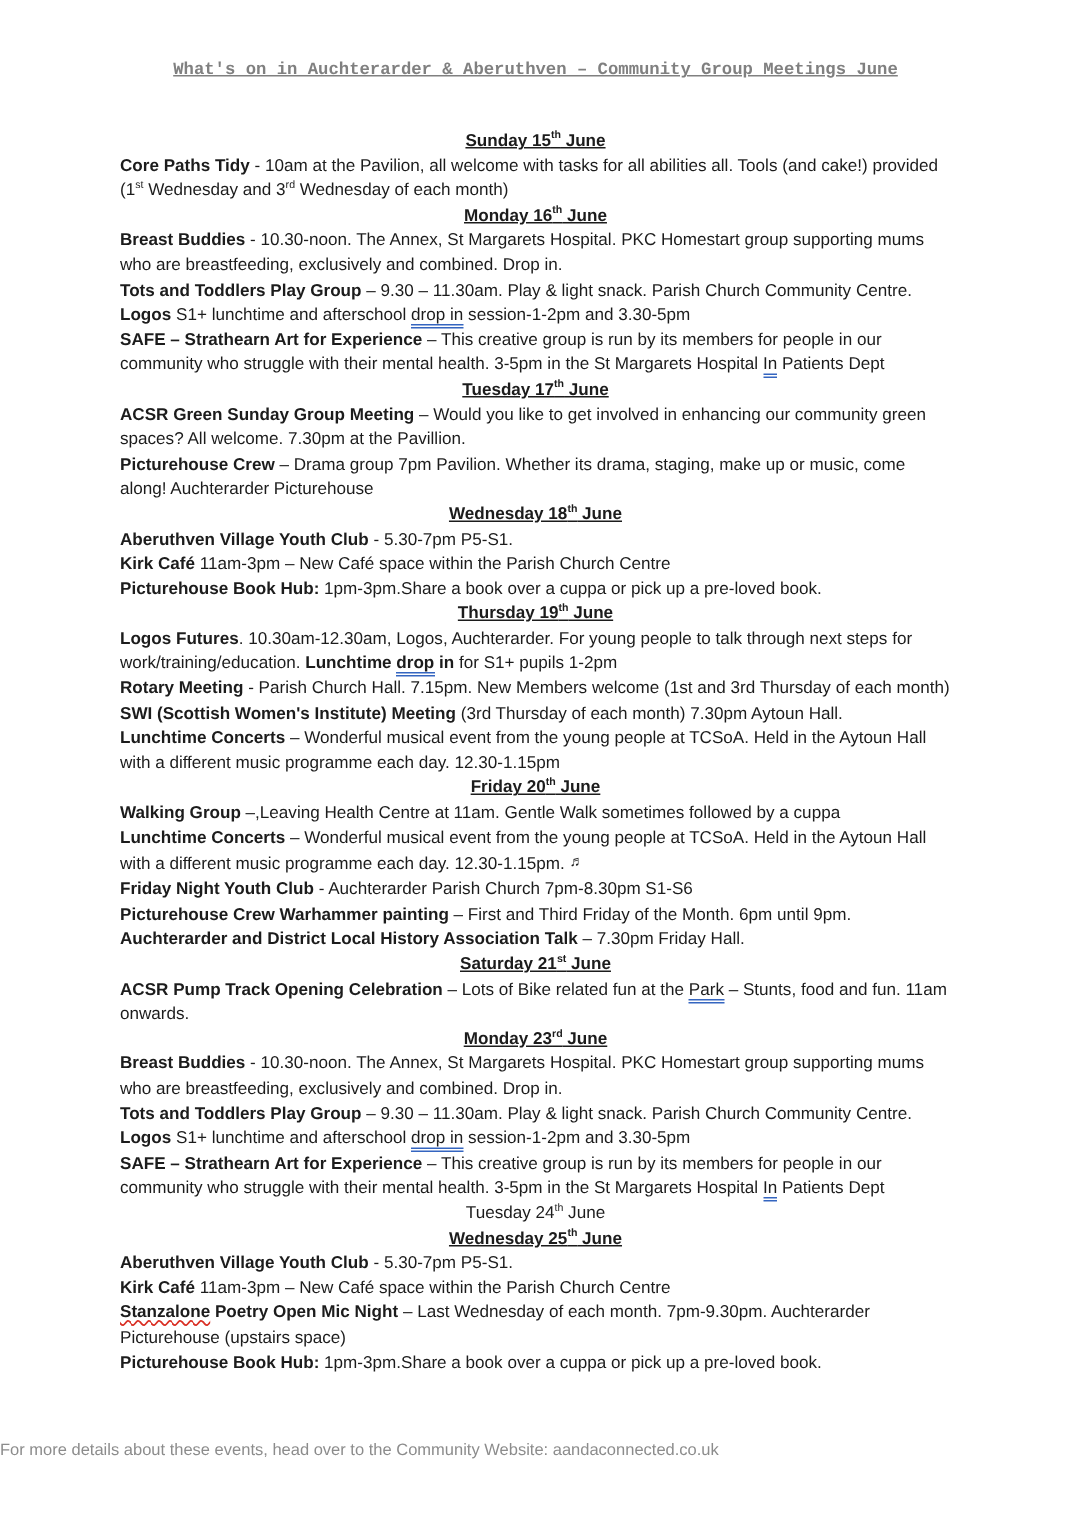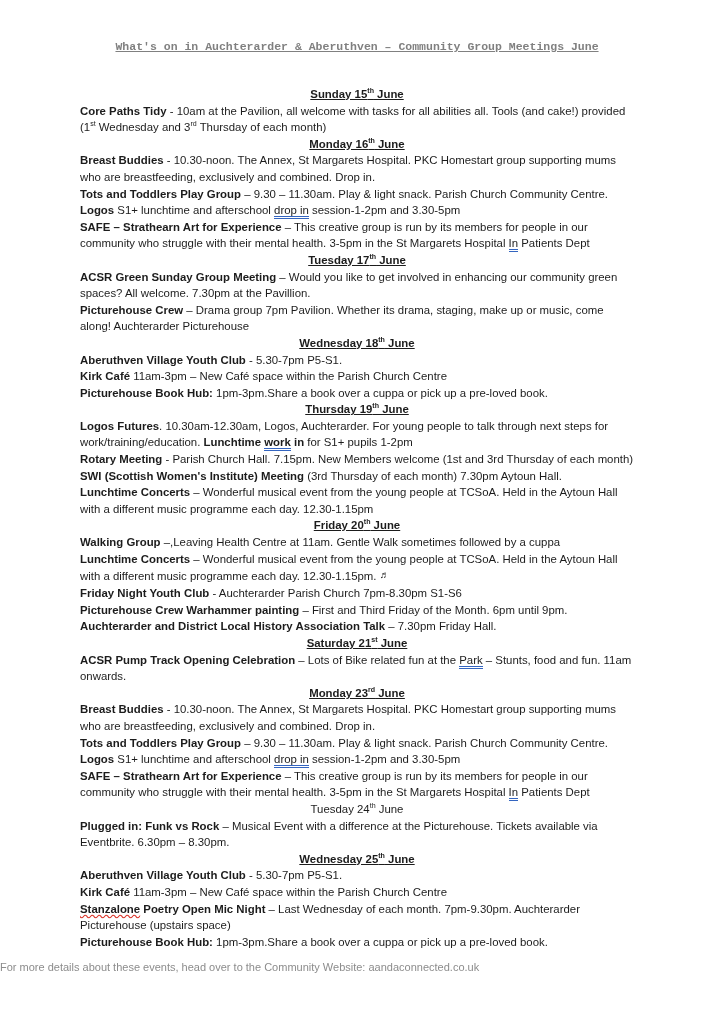--- a/index.html
+++ b/index.html
@@ -65,53 +65,52 @@
   }
 </style>
 </head>
 <body>
 
 <div class="page">
   <div class="doc-title">What's on in Auchterarder &amp; Aberuthven – Community Group Meetings June</div>
 
   <div class="content" id="days-root">
       <div class="day-heading"><span>Sunday 15</span><sup>th</sup><span> June</span></div>
-      <p class="event"><span class="b">Core Paths Tidy</span><span> - 10am at the Pavilion, all welcome with tasks for all abilities all. Tools (and cake!) provided (1</span><sup>st</sup><span> Wednesday and 3</span><sup>rd</sup><span> Thursday of each month)</span></p>
+      <p class="event"><span class="b">Core Paths Tidy</span><span> - 10am at the Pavilion, all welcome with tasks for all abilities all. Tools (and cake!) provided (1</span><sup>st</sup><span> Wednesday and 3</span><sup>rd</sup><span> Wednesday of each month)</span></p>
       <div class="day-heading"><span>Monday 16</span><sup>th</sup><span> June</span></div>
       <p class="event"><span class="b">Breast Buddies</span><span> - 10.30-noon. The Annex, St Margarets Hospital. PKC Homestart group supporting mums who are breastfeeding, exclusively and combined. Drop in.</span></p>
       <p class="event"><span class="b">Tots and Toddlers Play Group</span><span> – 9.30 – 11.30am. Play &amp; light snack. Parish Church Community Centre.</span></p>
       <p class="event"><span class="b">Logos</span><span> S1+ lunchtime and afterschool </span><span class="u-double">drop in</span><span> session-1-2pm and 3.30-5pm</span></p>
       <p class="event"><span class="b">SAFE – Strathearn Art for Experience</span><span> – This creative group is run by its members for people in our community who struggle with their mental health. 3-5pm in the St Margarets Hospital </span><span class="u-double">In</span><span> Patients Dept</span></p>
       <div class="day-heading"><span>Tuesday 17</span><sup>th</sup><span> June</span></div>
       <p class="event"><span class="b">ACSR Green Sunday Group Meeting</span><span> – Would you like to get involved in enhancing our community green spaces? All welcome. 7.30pm at the Pavillion.</span></p>
       <p class="event"><span class="b">Picturehouse Crew</span><span> – Drama group 7pm Pavilion. Whether its drama, staging, make up or music, come along! Auchterarder Picturehouse</span></p>
       <div class="day-heading"><span>Wednesday 18</span><sup>th</sup><span> June</span></div>
       <p class="event"><span class="b">Aberuthven Village Youth Club</span><span> - 5.30-7pm P5-S1.</span></p>
       <p class="event"><span class="b">Kirk Café</span><span> 11am-3pm – New Café space within the Parish Church Centre</span></p>
       <p class="event"><span class="b">Picturehouse Book Hub:</span><span> 1pm-3pm.Share a book over a cuppa or pick up a pre-loved book.</span></p>
       <div class="day-heading"><span>Thursday 19</span><sup>th</sup><span> June</span></div>
-      <p class="event"><span class="b">Logos Futures</span><span>. 10.30am-12.30am, Logos, Auchterarder. For young people to talk through next steps for work/training/education. </span><span class="b">Lunchtime </span><span class="b u-double">work</span><span class="b"> in</span><span> for S1+ pupils 1-2pm</span></p>
+      <p class="event"><span class="b">Logos Futures</span><span>. 10.30am-12.30am, Logos, Auchterarder. For young people to talk through next steps for work/training/education. </span><span class="b">Lunchtime </span><span class="b u-double">drop</span><span class="b"> in</span><span> for S1+ pupils 1-2pm</span></p>
       <p class="event"><span class="b">Rotary Meeting</span><span> - Parish Church Hall. 7.15pm. New Members welcome (1st and 3rd Thursday of each month)</span></p>
       <p class="event"><span class="b">SWI (Scottish Women's Institute) Meeting</span><span> (3rd Thursday of each month) 7.30pm Aytoun Hall.</span></p>
       <p class="event"><span class="b">Lunchtime Concerts</span><span> – Wonderful musical event from the young people at TCSoA. Held in the Aytoun Hall with a different music programme each day. 12.30-1.15pm</span></p>
       <div class="day-heading"><span>Friday 20</span><sup>th</sup><span> June</span></div>
       <p class="event"><span class="b">Walking Group</span><span> –,Leaving Health Centre at 11am. Gentle Walk sometimes followed by a cuppa</span></p>
       <p class="event"><span class="b">Lunchtime Concerts</span><span> – Wonderful musical event from the young people at TCSoA. Held in the Aytoun Hall with a different music programme each day. 12.30-1.15pm. </span><span class="music-note">♬</span></p>
       <p class="event"><span class="b">Friday Night Youth Club</span><span> - Auchterarder Parish Church 7pm-8.30pm S1-S6</span></p>
       <p class="event"><span class="b">Picturehouse Crew Warhammer painting</span><span> – First and Third Friday of the Month. 6pm until 9pm.</span></p>
       <p class="event"><span class="b">Auchterarder and District Local History Association Talk</span><span> – 7.30pm Friday Hall.</span></p>
       <div class="day-heading"><span>Saturday 21</span><sup>st</sup><span> June</span></div>
       <p class="event"><span class="b">ACSR Pump Track Opening Celebration</span><span> – Lots of Bike related fun at the </span><span class="u-double">Park</span><span> – Stunts, food and fun. 11am onwards.</span></p>
       <div class="day-heading"><span>Monday 23</span><sup>rd</sup><span> June</span></div>
       <p class="event"><span class="b">Breast Buddies</span><span> - 10.30-noon. The Annex, St Margarets Hospital. PKC Homestart group supporting mums who are breastfeeding, exclusively and combined. Drop in.</span></p>
       <p class="event"><span class="b">Tots and Toddlers Play Group</span><span> – 9.30 – 11.30am. Play &amp; light snack. Parish Church Community Centre.</span></p>
       <p class="event"><span class="b">Logos</span><span> S1+ lunchtime and afterschool </span><span class="u-double">drop in</span><span> session-1-2pm and 3.30-5pm</span></p>
       <p class="event"><span class="b">SAFE – Strathearn Art for Experience</span><span> – This creative group is run by its members for people in our community who struggle with their mental health. 3-5pm in the St Margarets Hospital </span><span class="u-double">In</span><span> Patients Dept</span></p>
       <div class="day-heading plain"><span>Tuesday 24</span><sup>th</sup><span> June</span></div>
-      <p class="event"><span class="b">Plugged in: Funk vs Rock</span><span> – Musical Event with a difference at the Picturehouse. Tickets available via Eventbrite. 6.30pm – 8.30pm.</span></p>
       <div class="day-heading"><span>Wednesday 25</span><sup>th</sup><span> June</span></div>
       <p class="event"><span class="b">Aberuthven Village Youth Club</span><span> - 5.30-7pm P5-S1.</span></p>
       <p class="event"><span class="b">Kirk Café</span><span> 11am-3pm – New Café space within the Parish Church Centre</span></p>
       <p class="event"><span class="b u-wavy">Stanzalone</span><span class="b"> Poetry Open Mic Night</span><span> – Last Wednesday of each month. 7pm-9.30pm. Auchterarder Picturehouse (upstairs space)</span></p>
       <p class="event"><span class="b">Picturehouse Book Hub:</span><span> 1pm-3pm.Share a book over a cuppa or pick up a pre-loved book.</span></p>
     </div>
 
   <div class="footer-note">For more details about these events, head over to the Community Website: aandaconnected.co.uk</div>
 </div>
 

